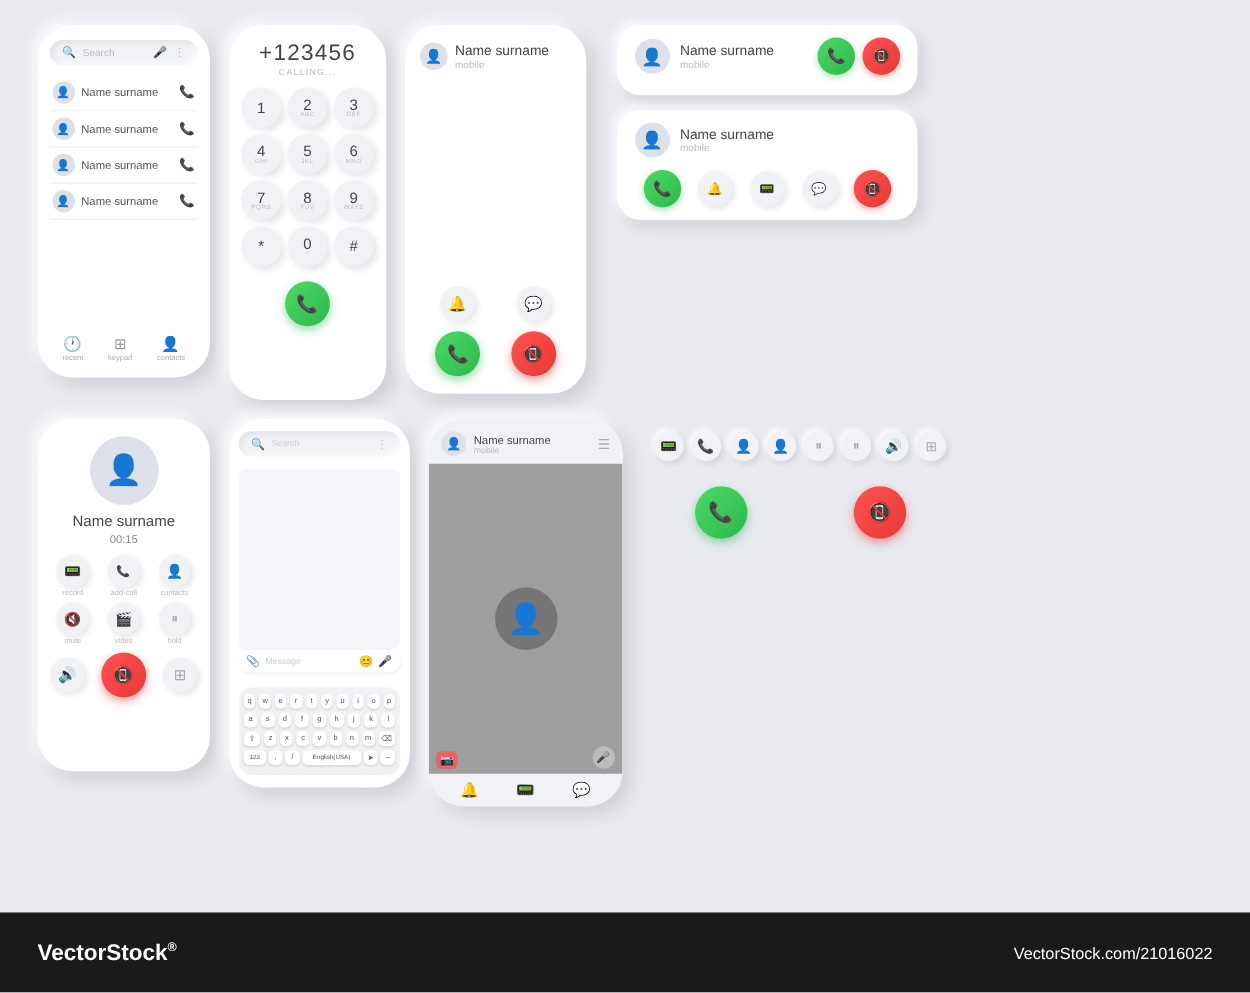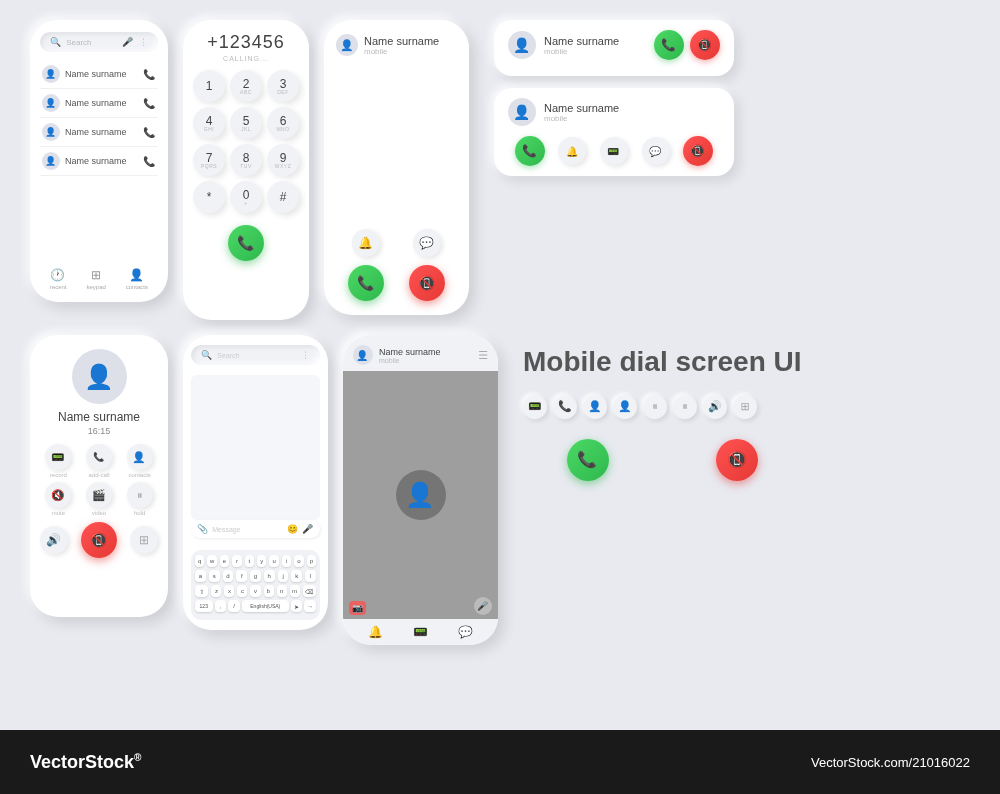--- a/index.html
+++ b/index.html
@@ -626,21 +626,21 @@
         </div>
       </div>
     </div>
   </div>
 
   <div class="row" style="align-items: flex-start;">
 
     <div class="phone active-phone flex-col">
       <div class="active-avatar">👤</div>
       <div class="active-name">Name surname</div>
-      <div class="active-timer">16:15</div>
+      <div class="active-timer">00:15</div>
       <div class="active-controls">
         <div class="ctrl-btn">
           <div class="ctrl-circle">
               <span>📟</span>
             </div>
           <span class="ctrl-label">record</span>
         </div>
         <div class="ctrl-btn">
           <div class="ctrl-circle">
               <span style="font-size:9px;">📞</span>
@@ -761,21 +761,20 @@
         </div>
       </div>
       <div class="video-footer">
         <div style="font-size:12px;color:#aaa;">🔔</div>
         <div style="font-size:12px;color:#aaa;">📟</div>
         <div style="font-size:12px;color:#aaa;">💬</div>
       </div>
     </div>
 
     <div style="display:flex;flex-direction:column;gap:16px;margin-left:10px;padding-top:10px;">
-      <div class="title-text">Mobile dial screen UI</div>
 
       <div class="icon-strip">
         <div class="strip-icon">📟</div>
         <div class="strip-icon">📞</div>
         <div class="strip-icon">👤</div>
         <div class="strip-icon">👤</div>
         <div class="strip-icon">⏸</div>
         <div class="strip-icon">⏸</div>
         <div class="strip-icon">🔊</div>
         <div class="strip-icon">⊞</div>

